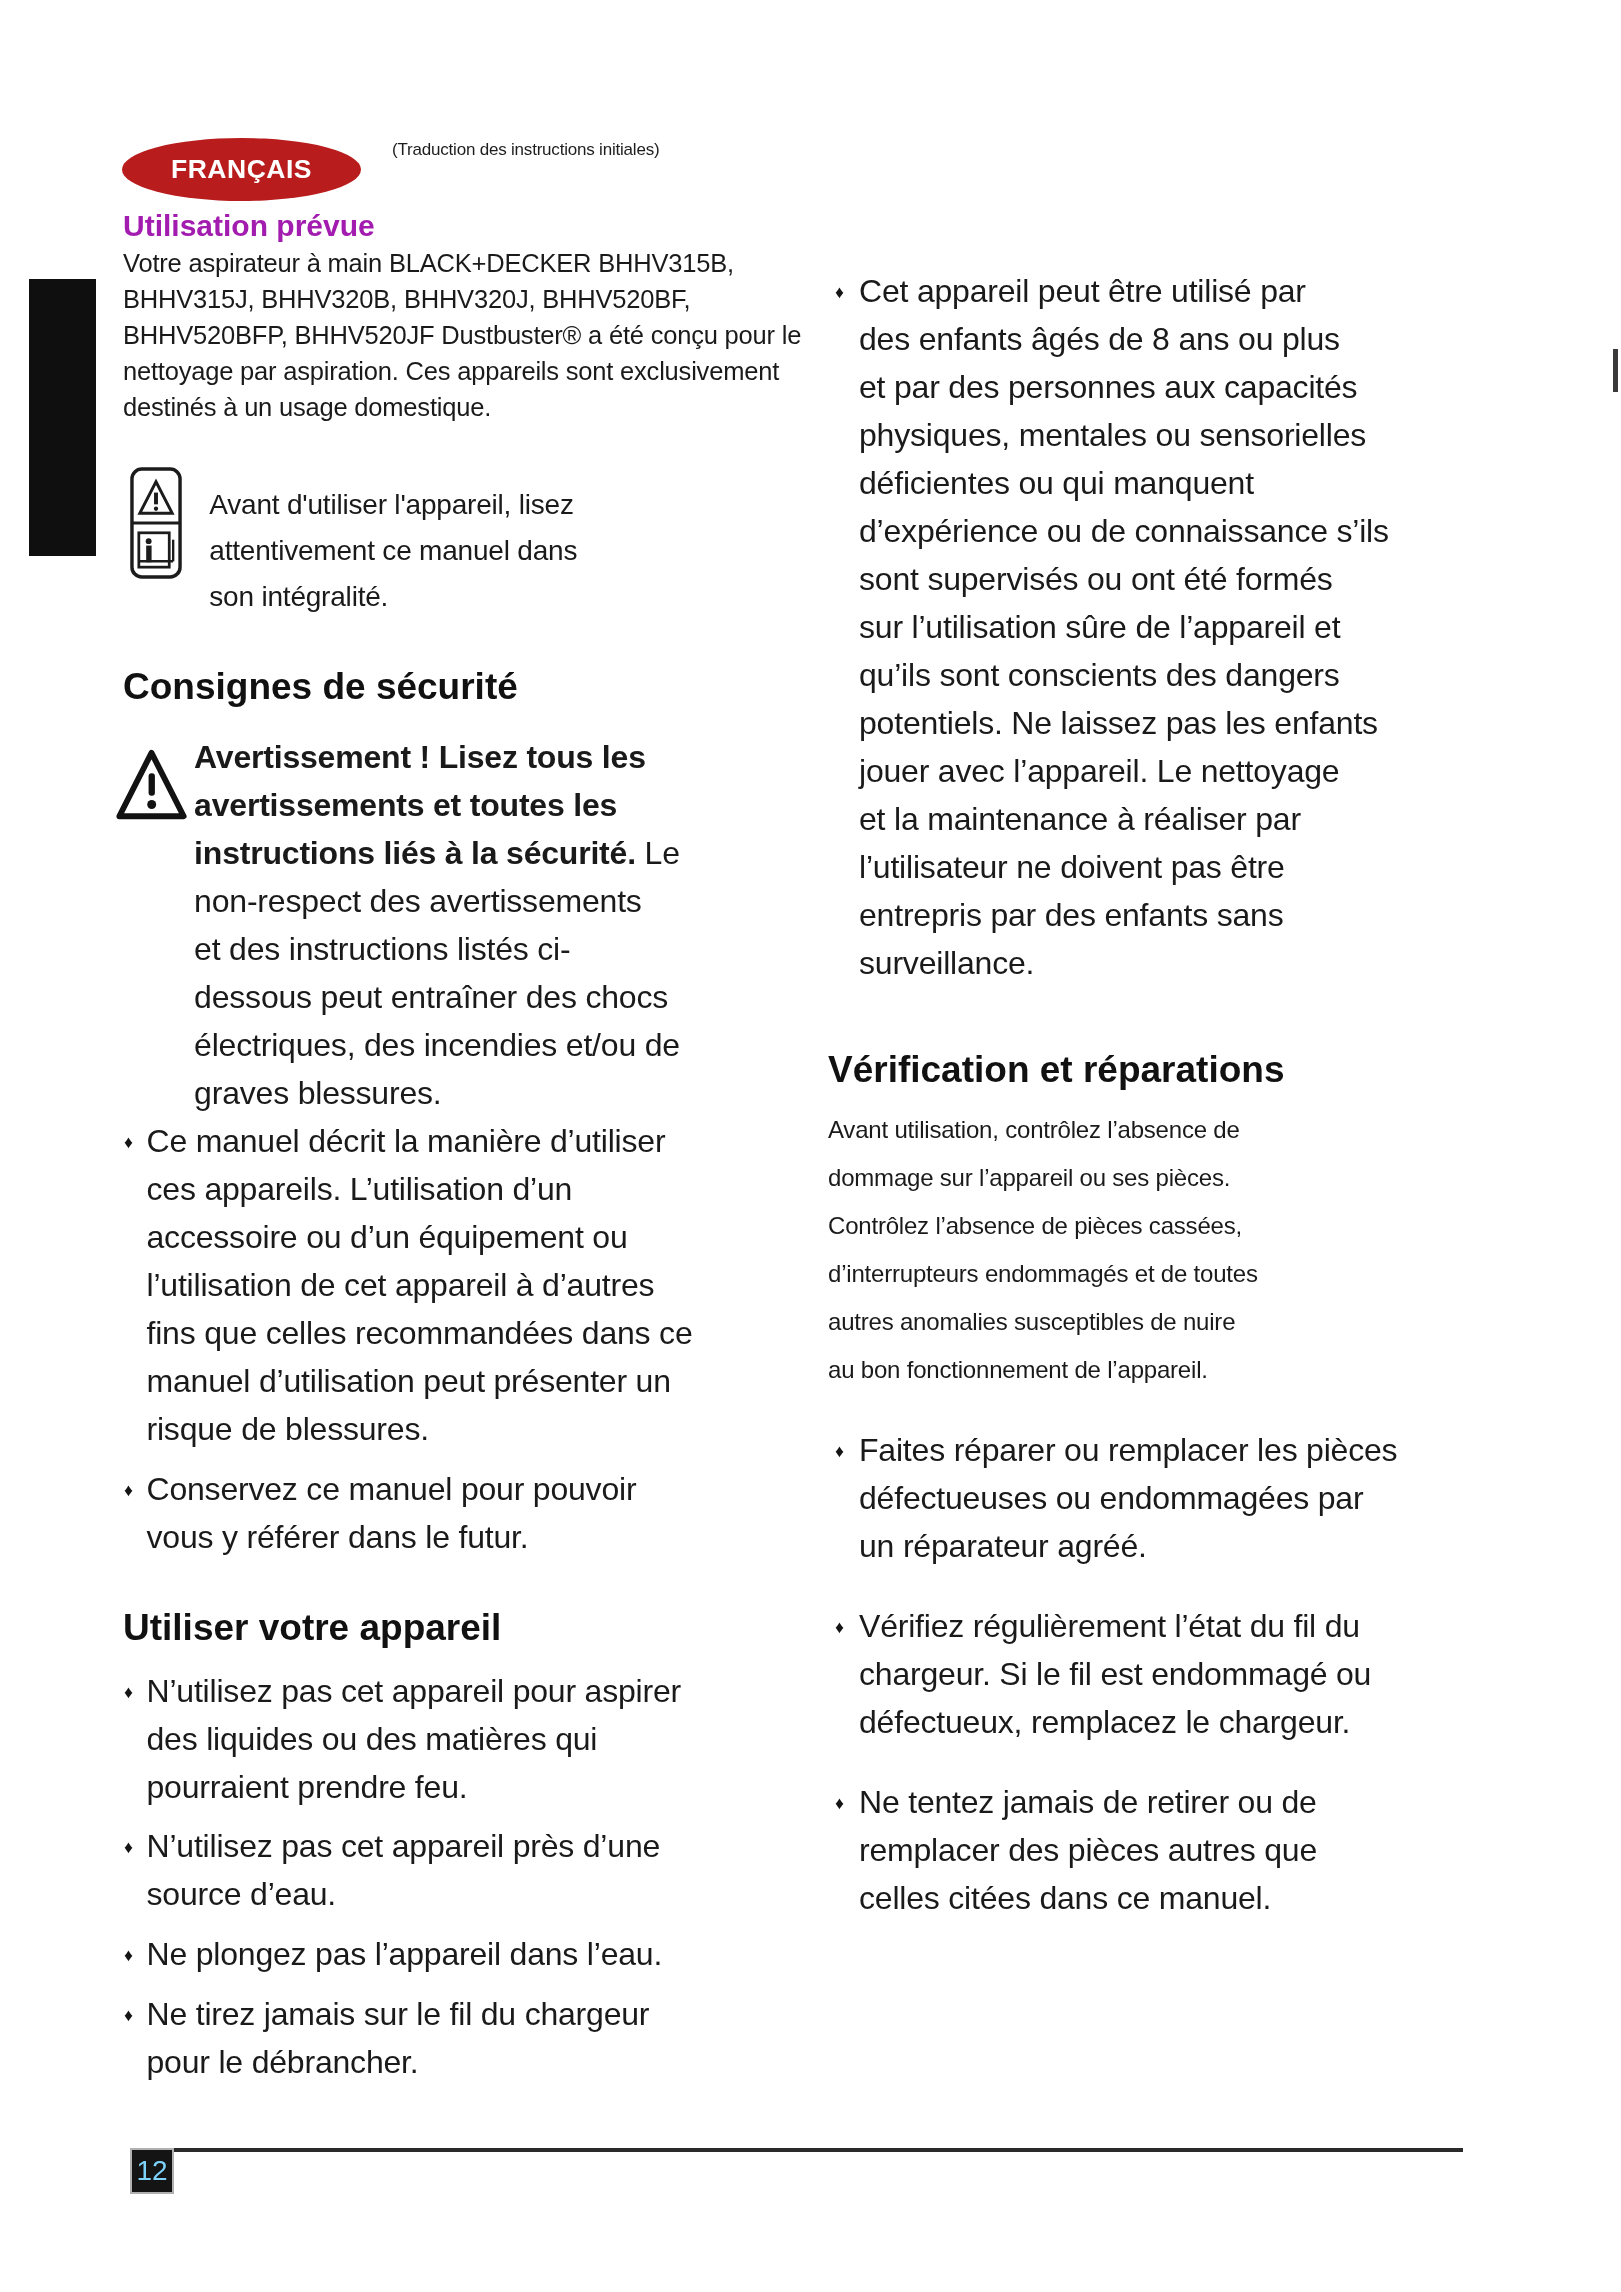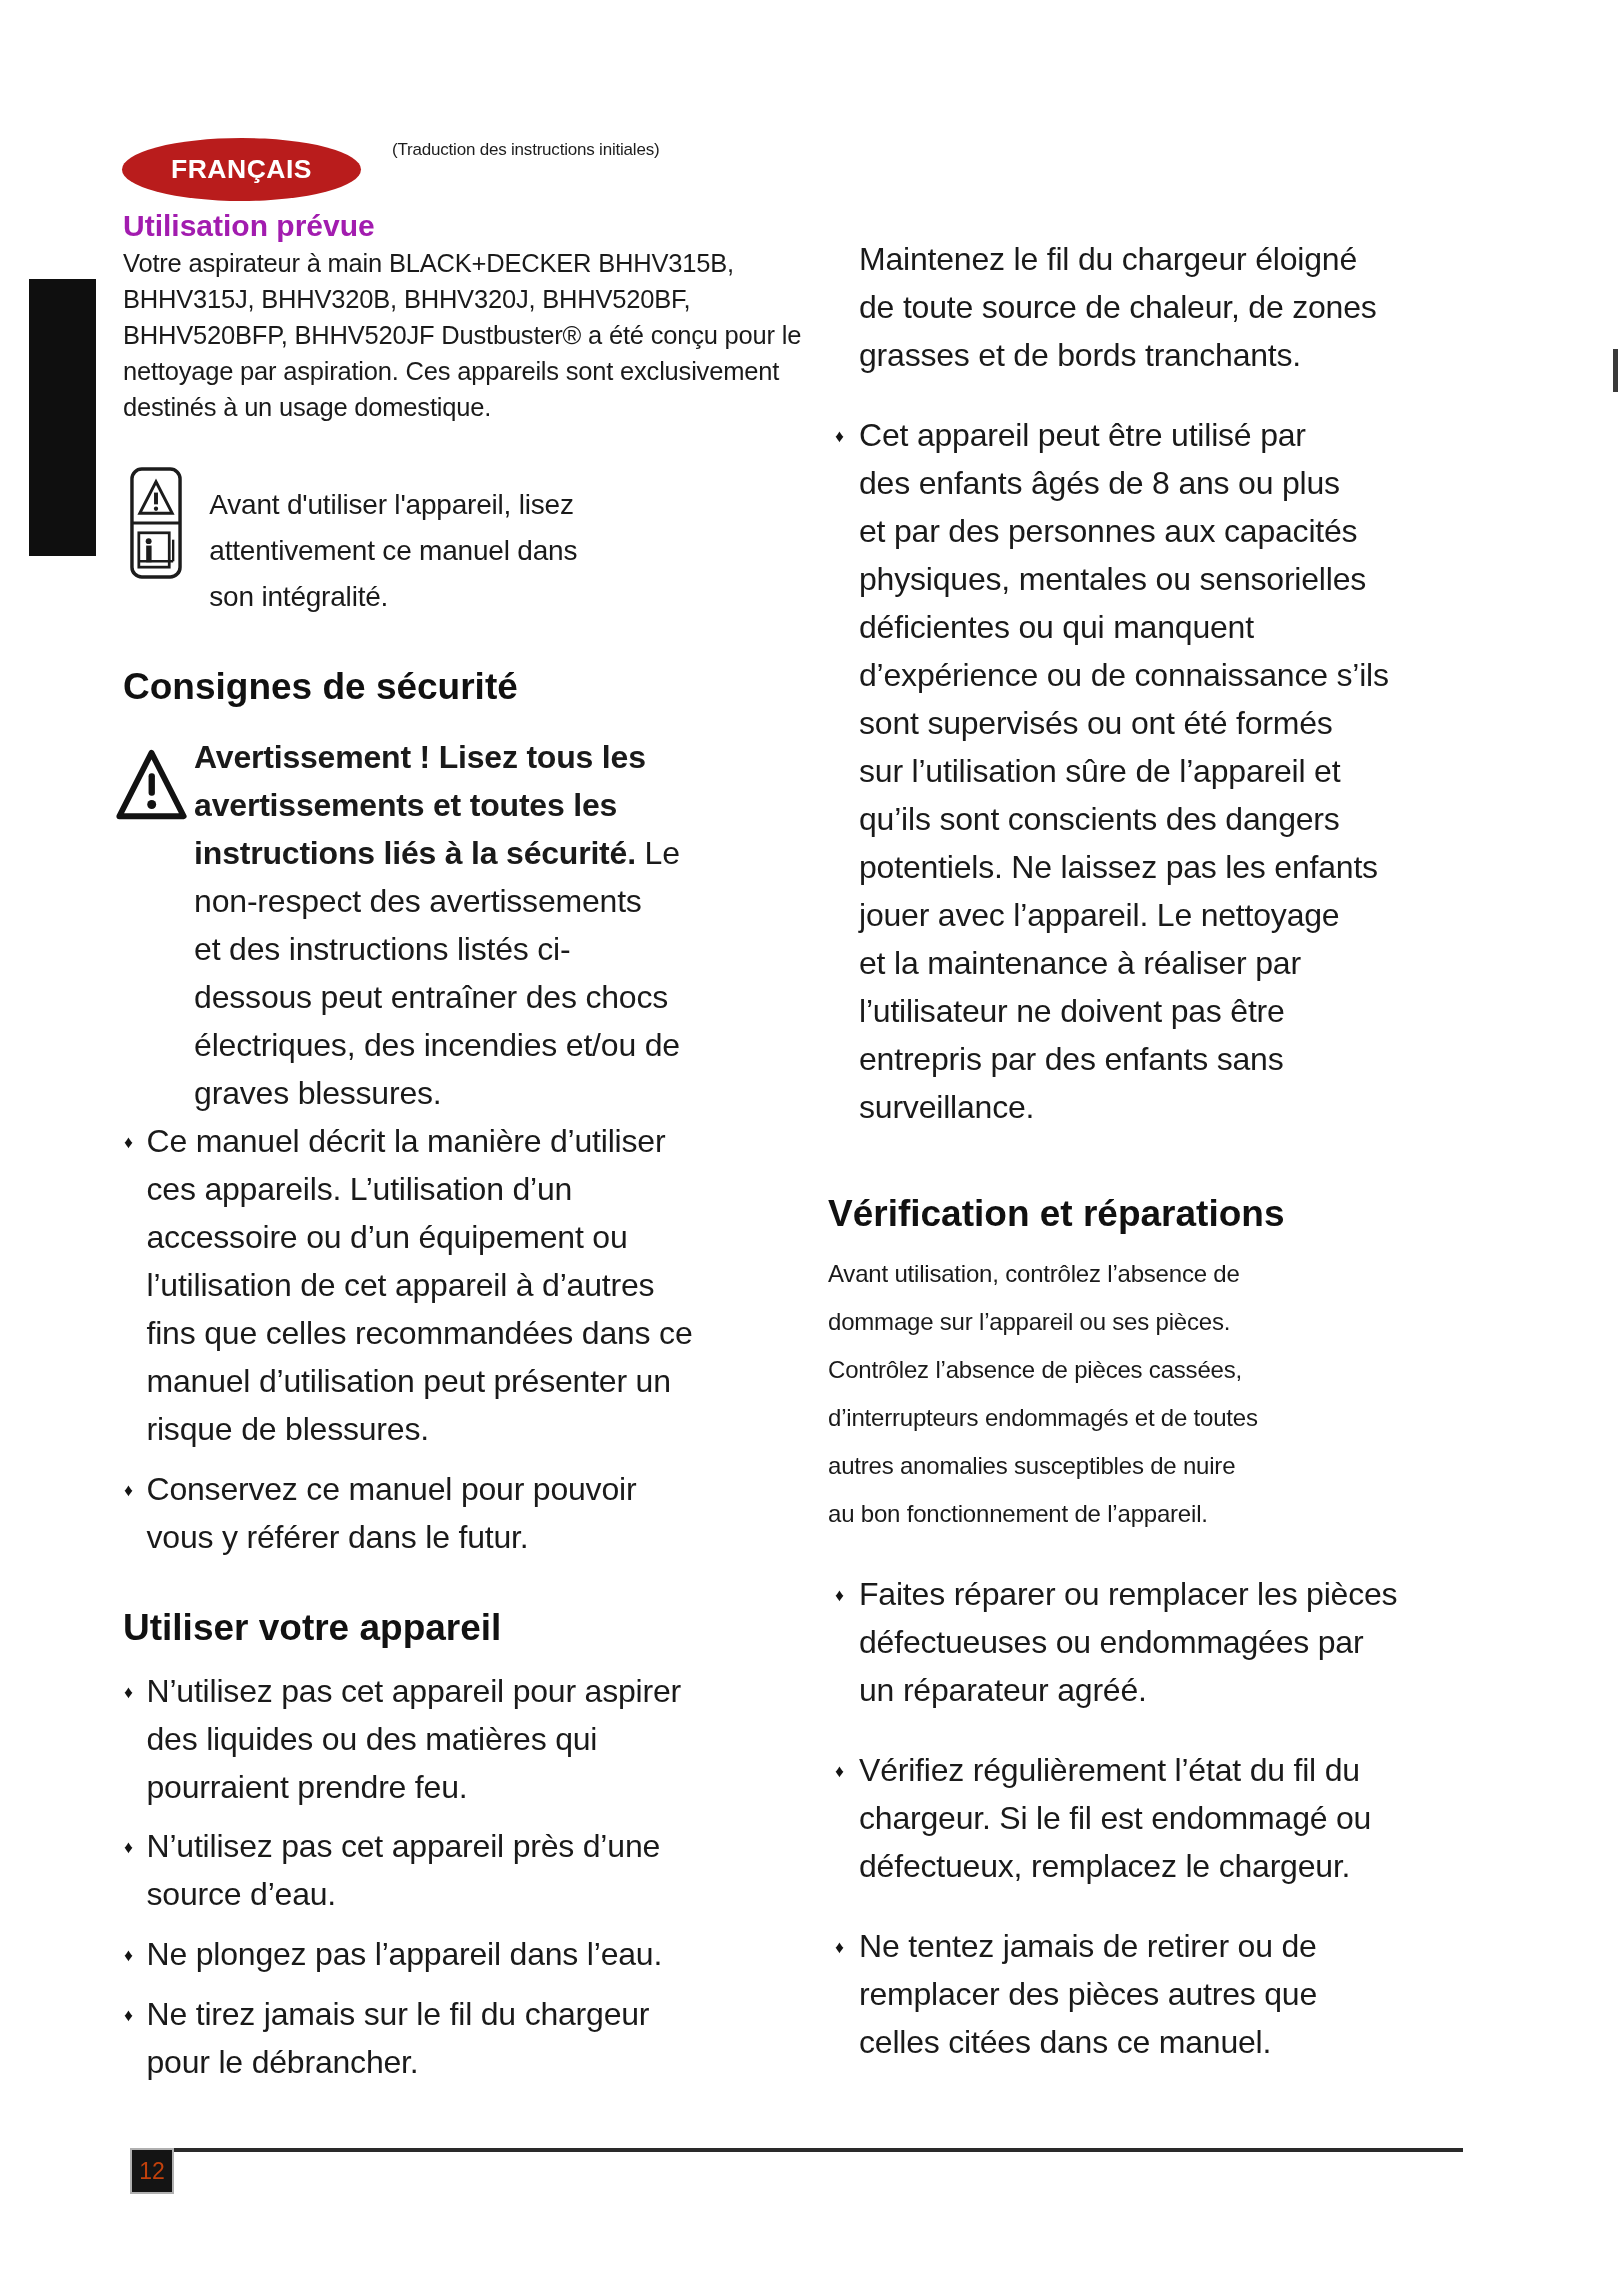--- a/index.html
+++ b/index.html
@@ -70,21 +70,21 @@
   .inspection-body{margin-top:14.7px;font-size:24px;line-height:48px;letter-spacing:-0.2px;}
   ul.inspection-bullets{margin-top:20.6px;}
   ul.inspection-bullets .bullet-item{margin-bottom:10.8px;}
 
   
   .footer-line{position:absolute;left:132px;top:2148px;width:1331px;height:3.9px;background:#2a2a2a;}
   .page-num-box{
     position:absolute;left:130px;top:2148px;width:44px;height:46px;
     background:#141414;border:2px solid #b0b0b0;box-sizing:border-box;
     display:flex;align-items:center;justify-content:center;
-    color:#c2410c;font-size:23px;
+    color:#7dd3fc;font-size:28px;
   }
   svg{display:block;}
 </style>
 </head>
 <body>
 
 <div class="page">
 
   <div class="lang-badge">
     <span>FRANÇAIS</span>
@@ -161,23 +161,20 @@
 pourraient prendre feu.</li>
         <li class="bullet-item">N’utilisez pas cet appareil près d’une
 source d’eau.</li>
         <li class="bullet-item">Ne plongez pas l’appareil dans l’eau.</li>
         <li class="bullet-item">Ne tirez jamais sur le fil du chargeur
 pour le débrancher.</li>
       </ul>
   </div>
 
   <div class="col col-right">
-    <div class="continuation pre">Maintenez le fil du chargeur éloigné
-de toute source de chaleur, de zones
-grasses et de bords tranchants.</div>
     <ul class="bullets child-bullets">
         <li class="bullet-item">Cet appareil peut être utilisé par
 des enfants âgés de 8 ans ou plus
 et par des personnes aux capacités
 physiques, mentales ou sensorielles
 déficientes ou qui manquent
 d’expérience ou de connaissance s’ils
 sont supervisés ou ont été formés
 sur l’utilisation sûre de l’appareil et
 qu’ils sont conscients des dangers

